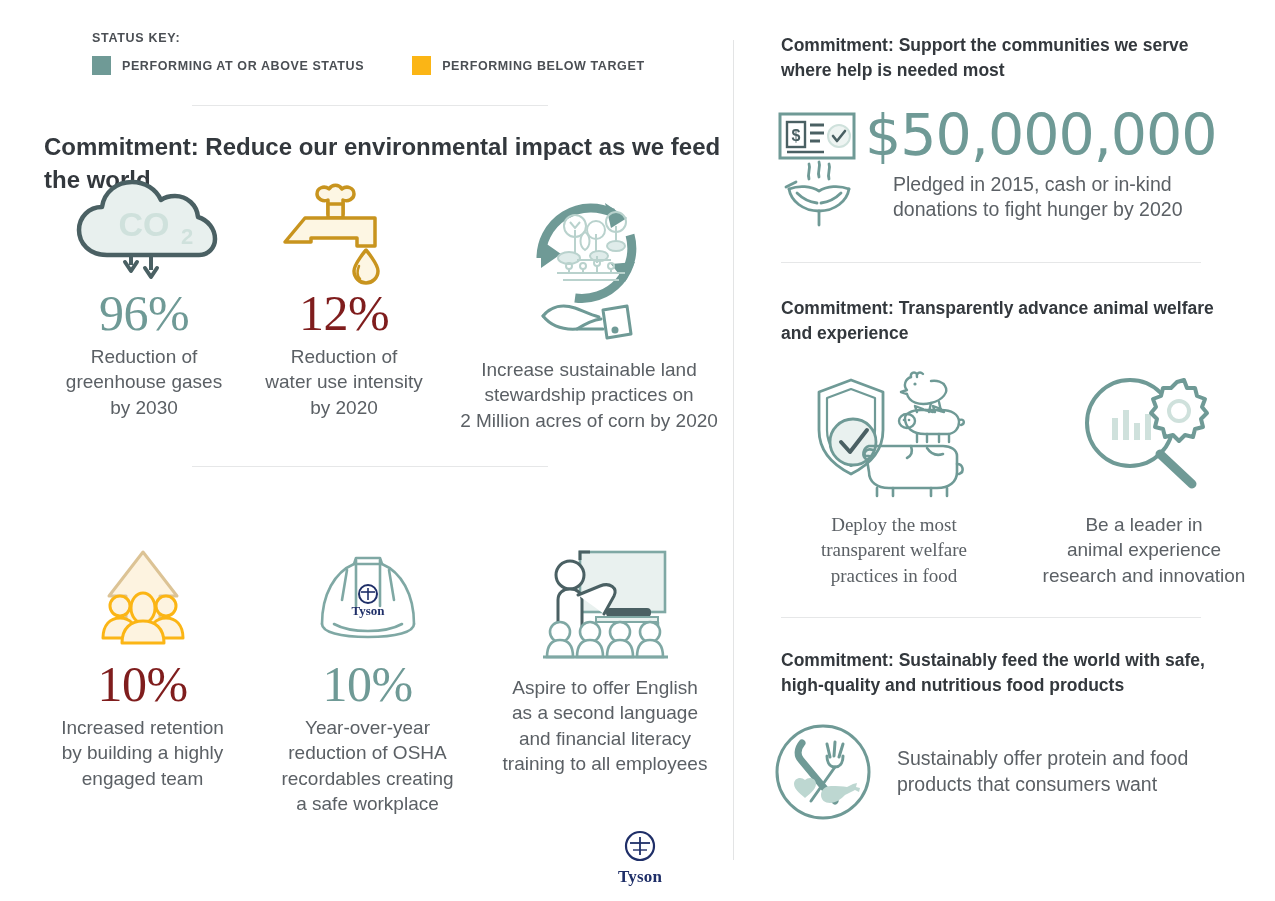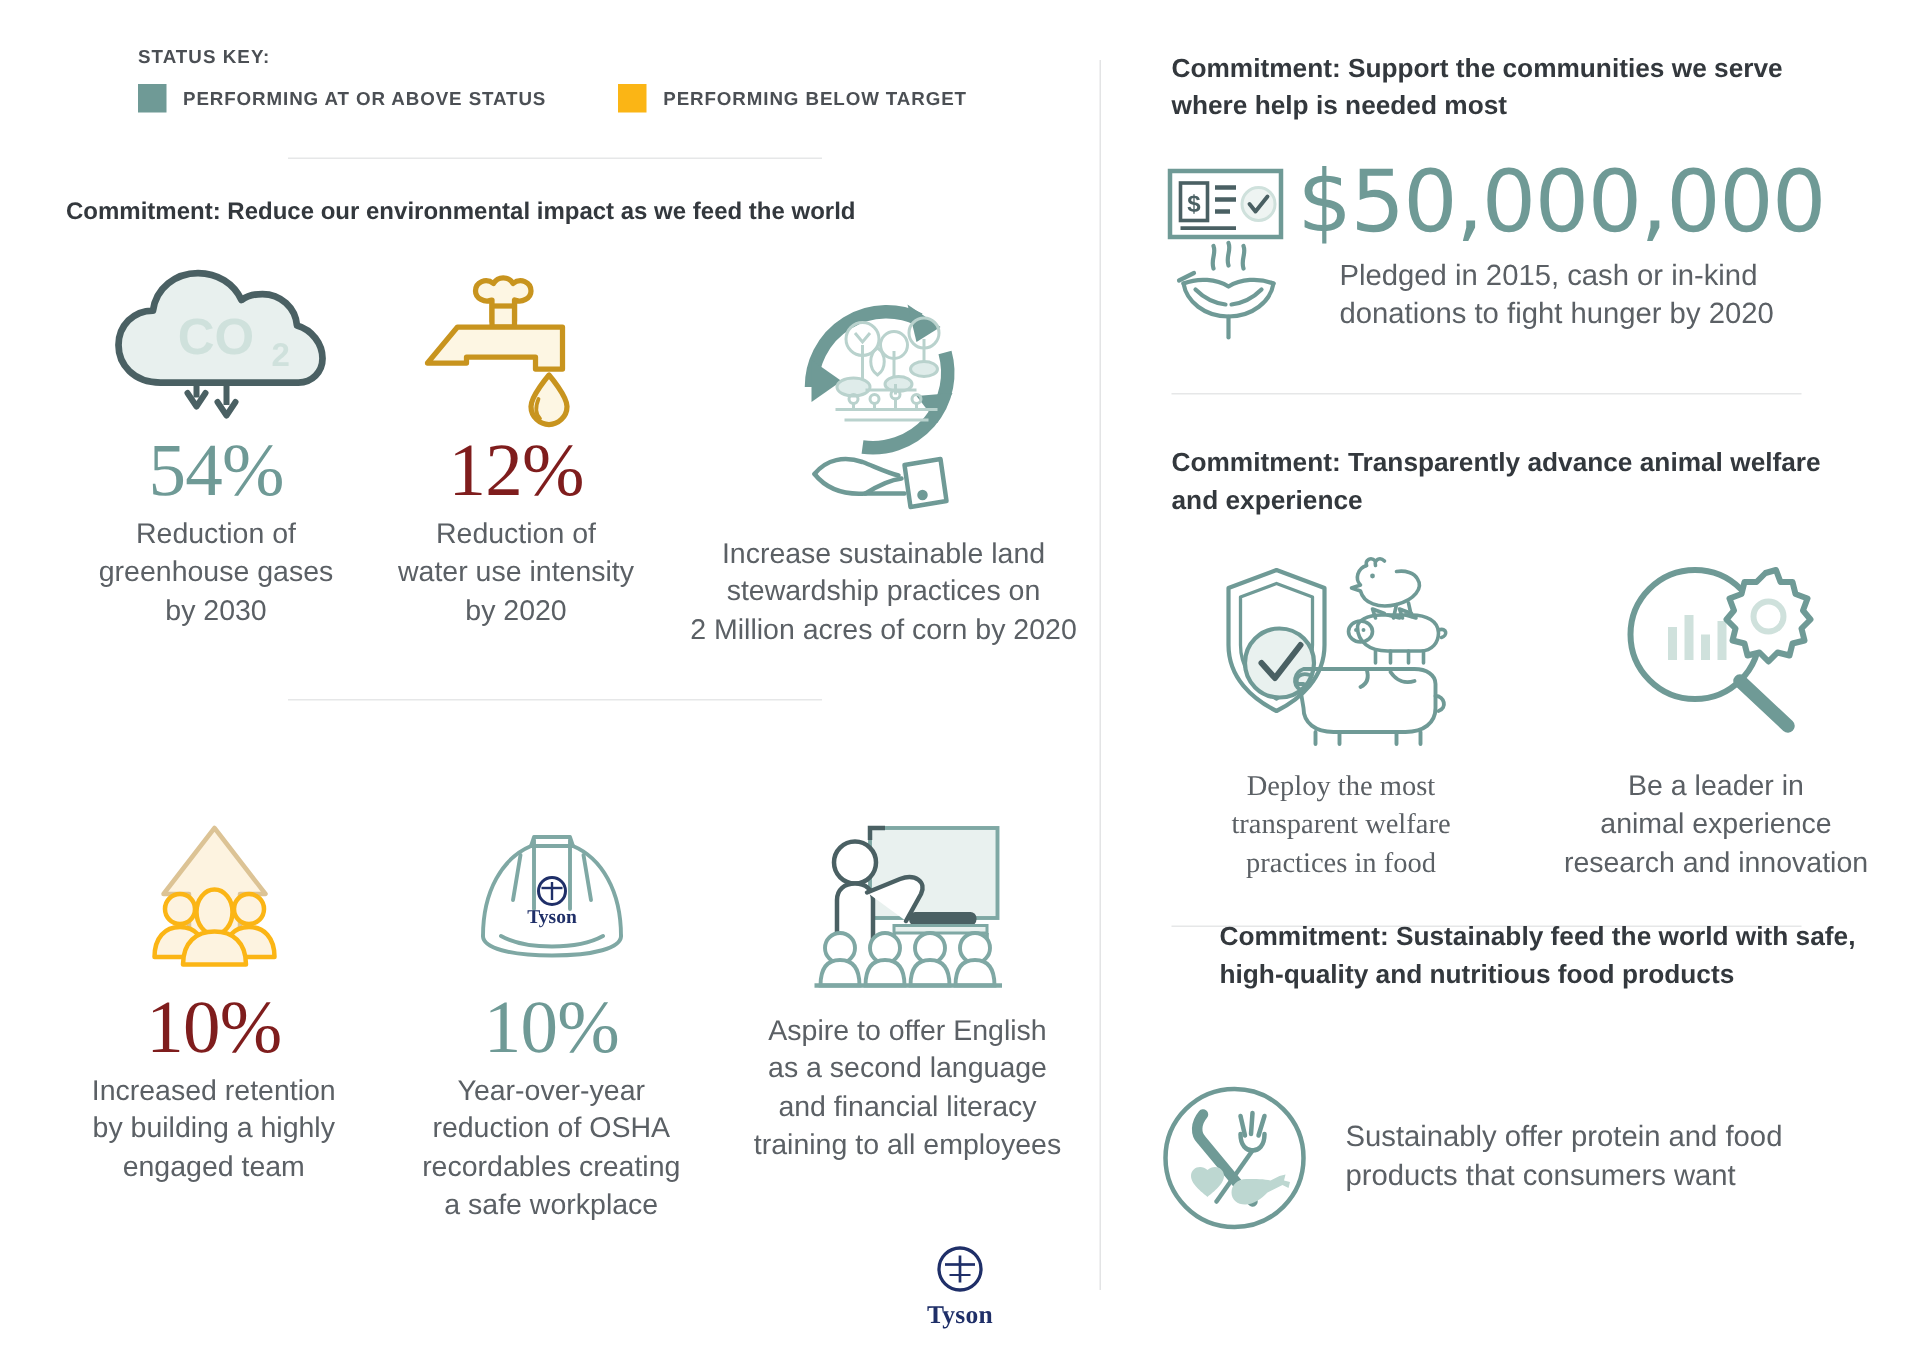--- a/index.html
+++ b/index.html
@@ -36,21 +36,21 @@
     font-size: 12.5px; font-weight: bold; letter-spacing: .6px;
     color: #4b4f54; margin-left: 11px;
   }
   .key-gap { width: 48px; }
 
   .hr {
     position: absolute; height: 1px; background: #e6e7e8;
   }
 
   .commitment {
-    font-size: 16px; font-weight: bold; color: #33383d;
+    font-size: 24px; font-weight: bold; color: #33383d;
     line-height: 1.36;
   }
   .commitment.left { position:absolute; }
 
   
   .metrics { position: absolute; display: flex; align-items: flex-start; }
   .metric { display: flex; flex-direction: column; align-items: center; }
   .metric-icon { display:flex; align-items:flex-end; justify-content:center; }
   .big-num {
     font-family: "Liberation Serif", serif;
@@ -137,21 +137,21 @@
                      C76 12 87 19 92 30 C96 27 101 26 106 26 C118 26 128 35 129 47
                      C139 50 146 59 146 69 C146 78 139 85 130 85 Z" fill="#e8f0ee" stroke="#4a6063" stroke-width="4.5" stroke-linejoin="round"></path>
             <text x="75" y="66" font-family="'Liberation Sans',sans-serif" font-size="34" font-weight="bold" fill="#cfe1dc" text-anchor="middle">CO</text>
             <text x="112" y="74" font-family="'Liberation Sans',sans-serif" font-size="22" font-weight="bold" fill="#cfe1dc">2</text>
             <line x1="62" y1="85" x2="62" y2="95" stroke="#4a6063" stroke-width="4"></line>
             <path d="M56 92 L62 101 L68 92" fill="none" stroke="#4a6063" stroke-width="4" stroke-linecap="round" stroke-linejoin="round"></path>
             <line x1="82" y1="85" x2="82" y2="100" stroke="#4a6063" stroke-width="4"></line>
             <path d="M76 98 L82 107 L88 98" fill="none" stroke="#4a6063" stroke-width="4" stroke-linecap="round" stroke-linejoin="round"></path>
           </svg>
         </div>
-        <div class="big-num teal">54%</div>
+        <div class="big-num teal">96%</div>
         <div class="metric-text" style="white-space:pre-line; width:185px;">Reduction of
 greenhouse gases
 by 2030</div>
       </div>
 
       <div class="metric" style="width:200px;">
         <div class="metric-icon" style="height:110px;">
           <svg width="130" height="110" viewBox="0 0 130 110">
             <path d="M38 24 C38 18 45 15 50 19 C53 14 60 14 63 19 L63 19
                      C68 15 75 18 75 24 C75 29 69 32 64 30 L64 44 L49 44 L49 30 C44 32 38 29 38 24 Z" fill="#fdf6e3" stroke="#c8941e" stroke-width="3.5" stroke-linejoin="round"></path>
@@ -425,21 +425,21 @@
           </svg>
         </div>
         <div class="r-metric-text" style="white-space:pre-line; width:235px;">Be a leader in
 animal experience
 research and innovation</div>
       </div>
     </div>
 
     <div class="hr" style="left:48px; top:617px; width:420px;"></div>
 
-    <div class="r-commitment" style="left:48px; top:612px; width:450px;margin-left:32px;">Commitment: Sustainably feed the world with safe, high-quality and nutritious food products</div>
+    <div class="r-commitment" style="left:48px; top:648px; width:450px;">Commitment: Sustainably feed the world with safe, high-quality and nutritious food products</div>
 
     <div class="food-row" style="left:40px; top:722px; width:470px;">
       <div>
         <svg width="100" height="100" viewBox="0 0 100 100">
           <circle cx="50" cy="50" r="46" fill="none" stroke="#6f9a96" stroke-width="3"></circle>
 
           <path d="M29 21 C24 27 24 34 28 38 L62 79" fill="none" stroke="#6f9a96" stroke-width="7" stroke-linecap="round" stroke-linejoin="round"></path>
 
           <g fill="none" stroke="#6f9a96" stroke-width="3" stroke-linecap="round" stroke-linejoin="round">
             <path d="M70 22 L66 35"></path>

